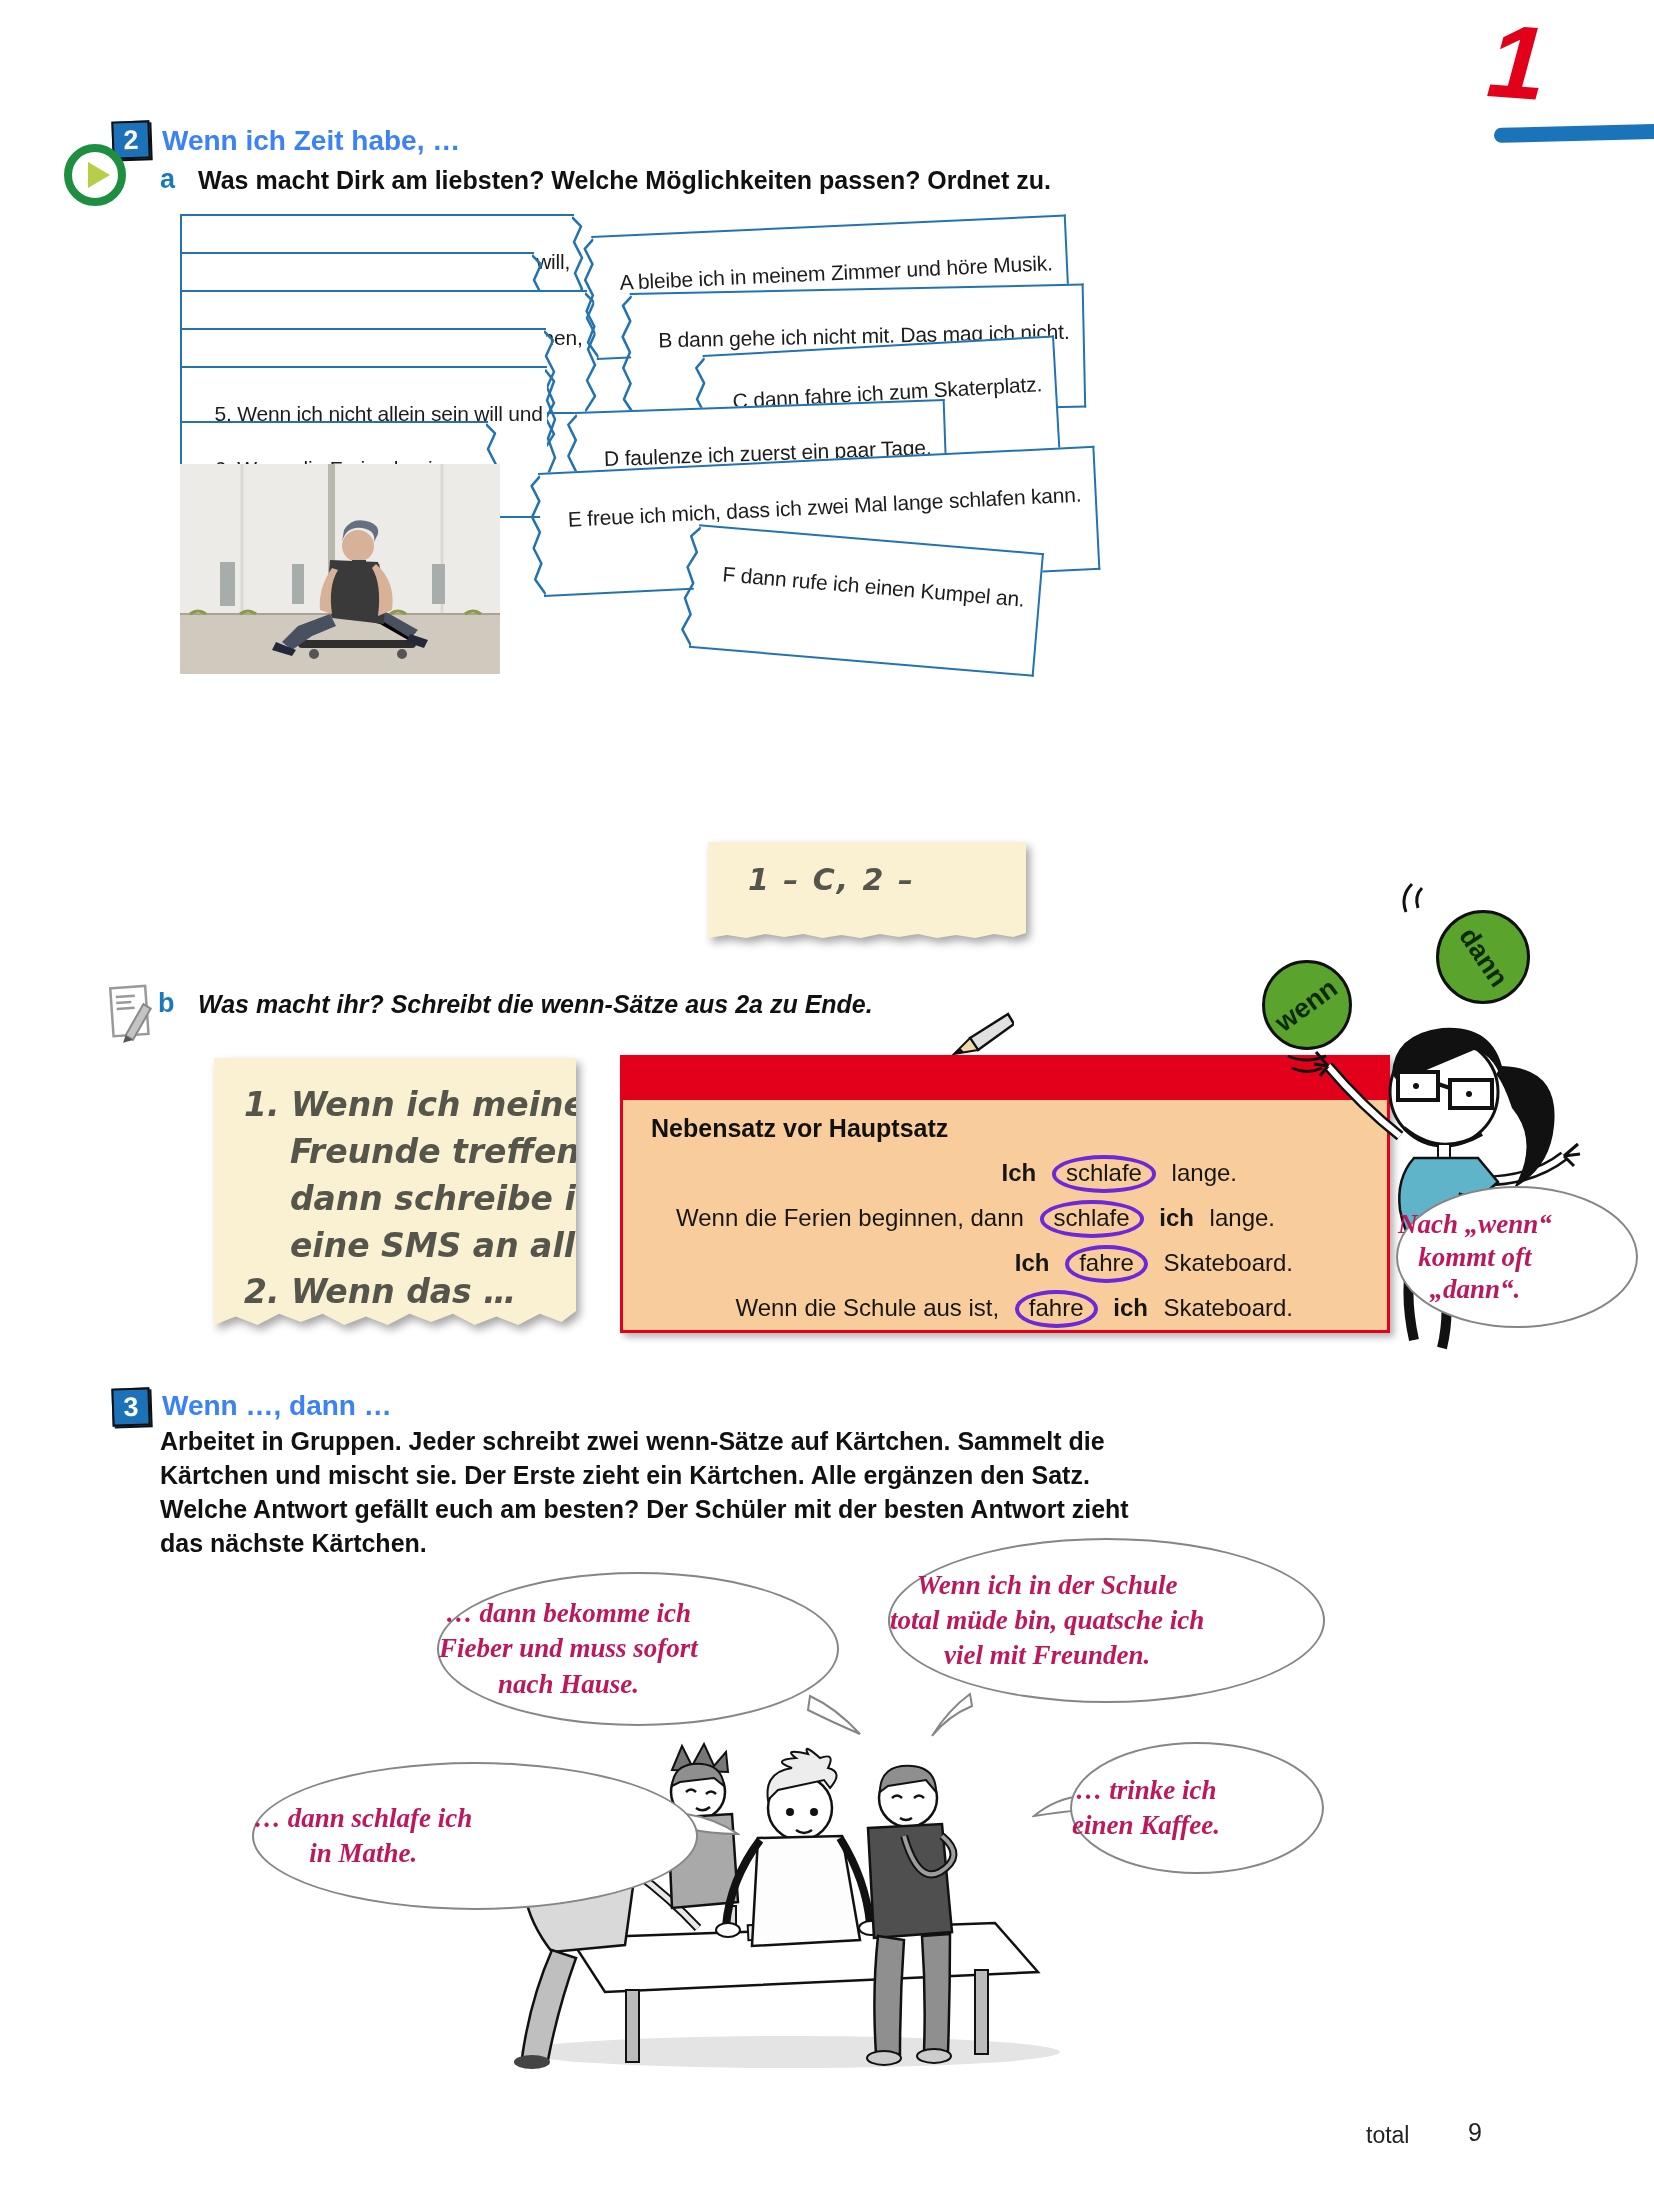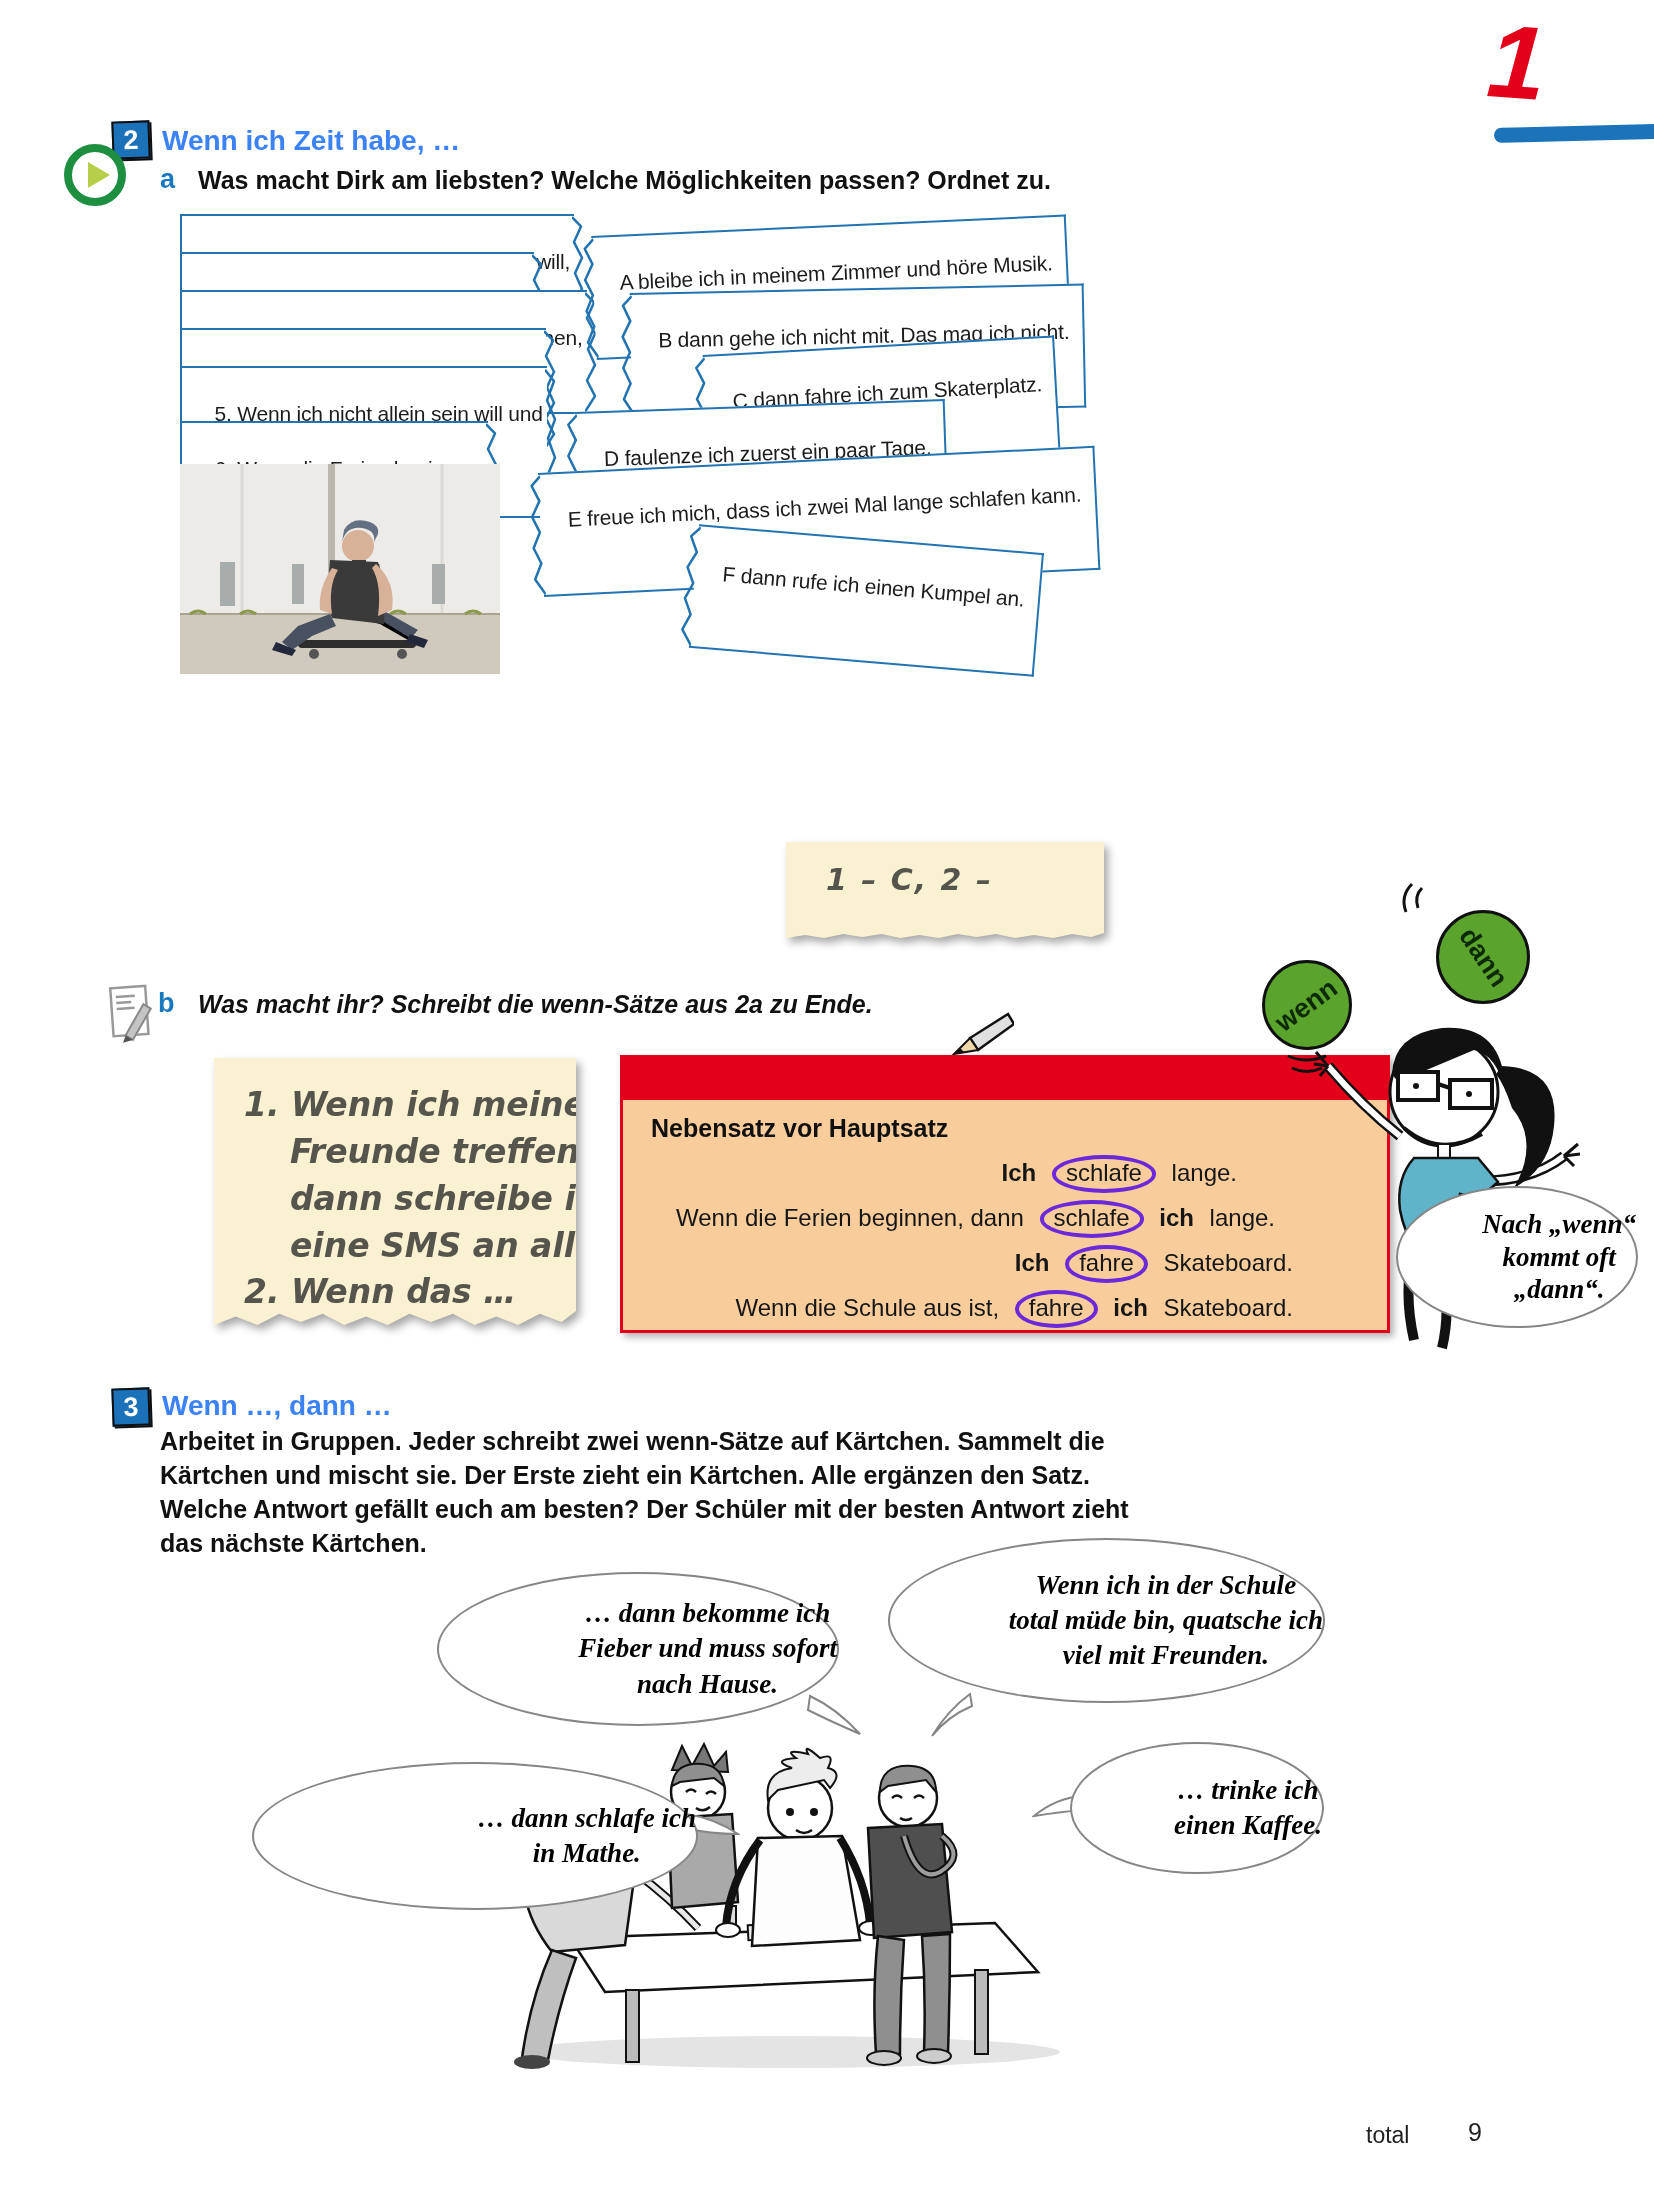--- a/index.html
+++ b/index.html
@@ -63,21 +63,21 @@
   
   .note-shadow { filter:drop-shadow(4px 5px 4px rgba(0,0,0,0.35)); }
   .note {
     width:100%; height:100%; background:#faf0d2;
     clip-path:polygon(0 0,100% 0,100% 91%,96% 95%,90% 92%,84% 96%,78% 93%,72% 96%,66% 92%,60% 95%,54% 92%,48% 96%,42% 93%,36% 96%,30% 92%,24% 95%,18% 92%,12% 96%,6% 93%,0 96%);
   }
   .hand {
     font-family:"DejaVu Sans", sans-serif; font-style:italic; font-weight:600;
     color:#55554b;
   }
-  .answer-note-box { left:786px; top:842px; width:318px; height:100px; }
+  .answer-note-box { left:708px; top:842px; width:318px; height:100px; }
   .answer-note-text { padding:20px 0 0 40px; font-size:30px; letter-spacing:2px; }
   .bnote-box { left:214px; top:1058px; width:362px; height:278px; }
   .bnote-text { padding:24px 8px 0 30px; font-size:33px; line-height:1.42; white-space:pre; }
 
   
   .gbox {
     left:620px; top:1055px; width:770px; height:278px;
     background:#f8cd9b; border:3px solid #e2001a;
     box-shadow:4px 4px 7px rgba(0,0,0,0.3);
   }
@@ -95,23 +95,23 @@
   .pr3 { padding-right:94px; }  .pr4 { padding-right:94px; }
 
   
   .ball {
     position:absolute; border-radius:50%; background:#5aa32d; border:3px solid #101010;
     display:flex; align-items:center; justify-content:center;
     font-weight:bold; font-size:27px; color:#0d2a06;
   }
   .speech {
     position:absolute; background:#fff; border:2px solid #868686; border-radius:50%;
-    display:flex; align-items:center; justify-content:flex-end; text-align:center;
+    display:flex; align-items:center; justify-content:flex-start; text-align:center;
     font-family:"Liberation Serif", serif; font-weight:bold; font-style:italic;
-    white-space:pre-line; color:#000000; z-index:6;
+    white-space:pre-line; color:#be185d; z-index:6;
   }
   .speech-girl { left:1396px; top:1186px; width:242px; height:142px; font-size:27px; line-height:1.2; }
 
   
   .instructions {
     left:160px; top:1424px; width:1300px; font-size:25px; font-weight:bold;
     line-height:34px; white-space:pre-line; color:#111;
   }
   .kid-bubble { font-size:27px; line-height:1.3; }
   .bub1 { left:437px; top:1572px; width:402px; height:154px; }

